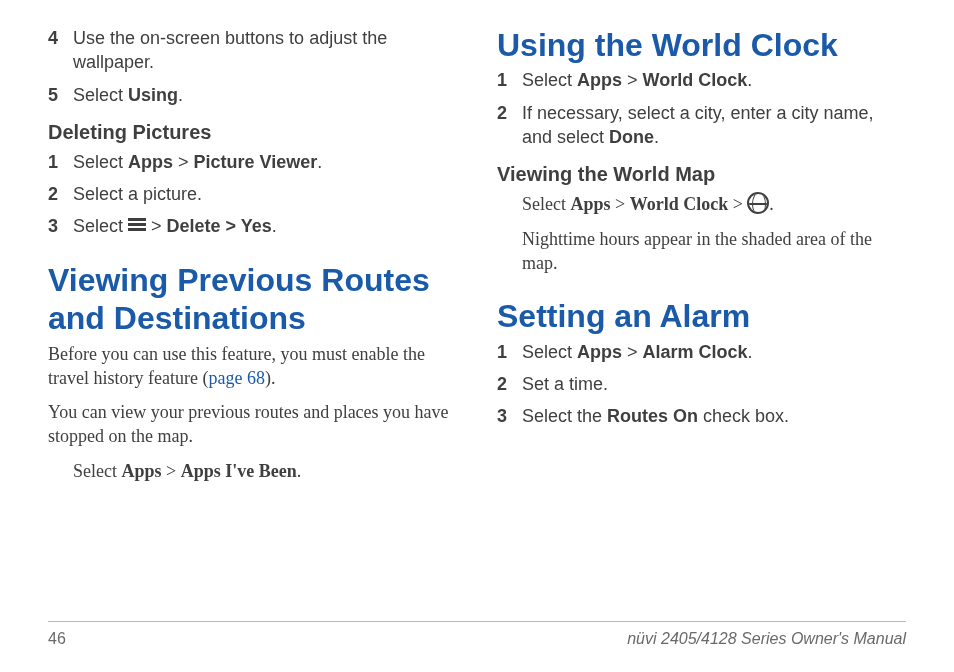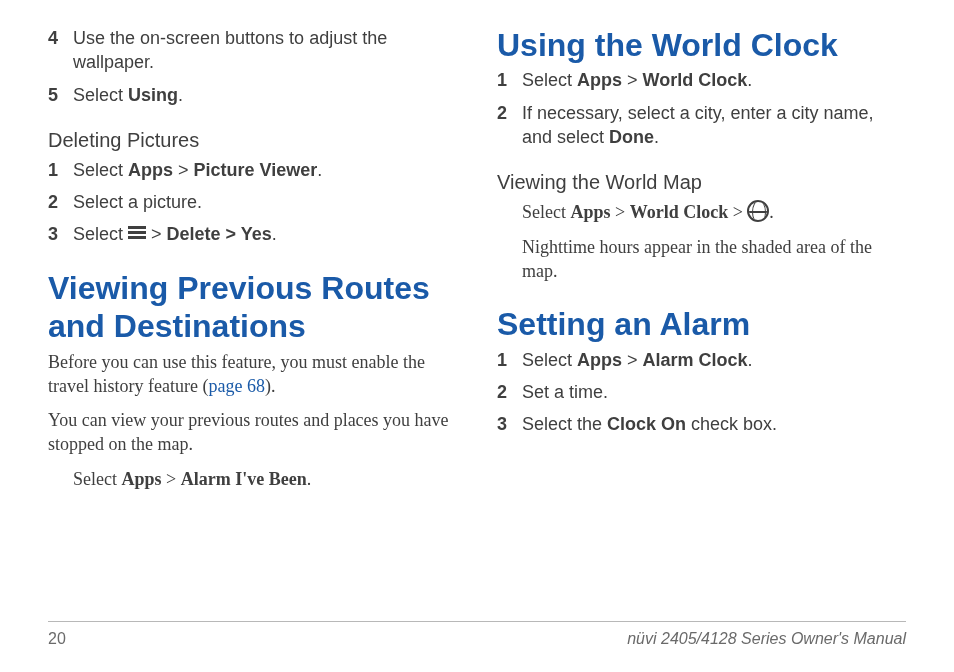--- a/index.html
+++ b/index.html
@@ -26,24 +26,24 @@
       font-size: 18px;
     }
     .ol-num {
       width: 25px;
       flex: 0 0 25px;
       font-weight: bold;
       color: #3f3f3f;
     }
     .ol-body { flex: 1; }
     .h-sub {
-      font-weight: normal;
+      font-weight: bold;
       font-size: 20px;
       color: #3f3f3f;
-      margin-top: 22px;
+      margin-top: 14px;
       margin-bottom: 6px;
     }
     .h-section {
       font-weight: bold;
       font-size: 32px;
       color: #1a5aa8;
       margin-top: 22px;
       margin-bottom: 4px;
       line-height: 1.2;
     }
@@ -144,21 +144,21 @@
 
     <div class="h-section">Viewing Previous Routes and Destinations</div>
 
     <div class="para">
       <span>Before you can use this feature, you must enable the travel history feature (</span><a href="#" class="link">page 68</a><span>).</span>
     </div>
 
     <div class="para">You can view your previous routes and places you have stopped on the map.</div>
 
     <div class="para indent">
-      <span>Select </span><span class="bold">Apps</span><span> &gt; </span><span class="bold">Alarm I've Been</span><span>.</span>
+      <span>Select </span><span class="bold">Apps</span><span> &gt; </span><span class="bold">Apps I've Been</span><span>.</span>
     </div>
 
   </div>
 
   <div class="col">
 
     <div class="h-section" style="margin-top:0">Using the World Clock</div>
 
     <div class="ol-item">
       <div class="ol-num">1</div>
@@ -185,22 +185,22 @@
       <div class="ol-body"><span>Select </span><span class="bold">Apps</span><span> &gt; </span><span class="bold">Alarm Clock</span><span>.</span></div>
     </div>
 
     <div class="ol-item">
       <div class="ol-num">2</div>
       <div class="ol-body"><span>Set a time.</span></div>
     </div>
 
     <div class="ol-item">
       <div class="ol-num">3</div>
-      <div class="ol-body"><span>Select the </span><span class="bold">Clock On</span><span> check box.</span></div>
+      <div class="ol-body"><span>Select the </span><span class="bold">Routes On</span><span> check box.</span></div>
     </div>
 
   </div>
 </div>
 
 <div class="footer">
-  <span>20</span>
+  <span>46</span>
   <span style="font-style: italic;">nüvi 2405/4128 Series Owner's Manual</span>
 </div>
 
 </body></html>

